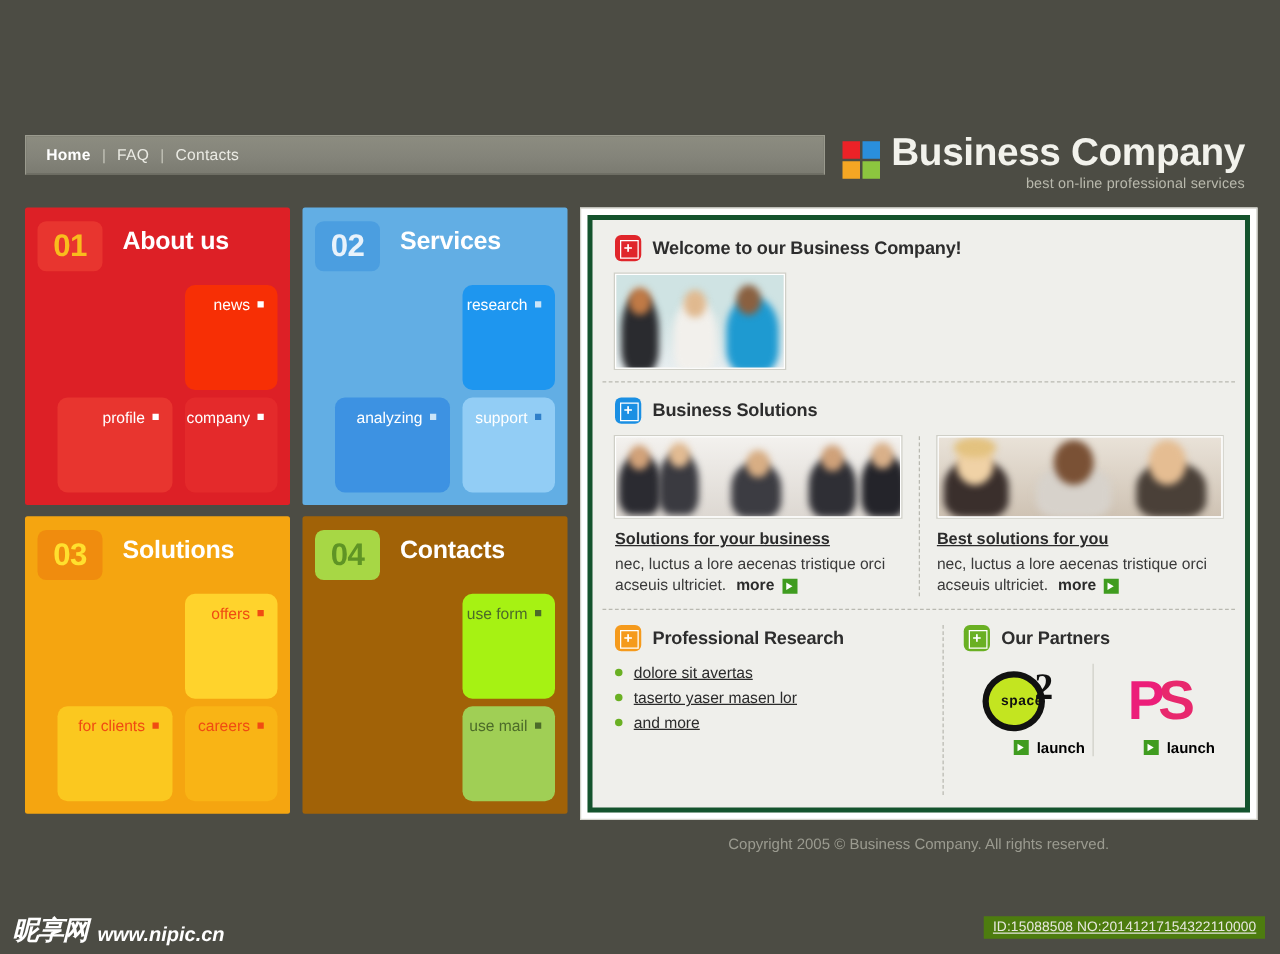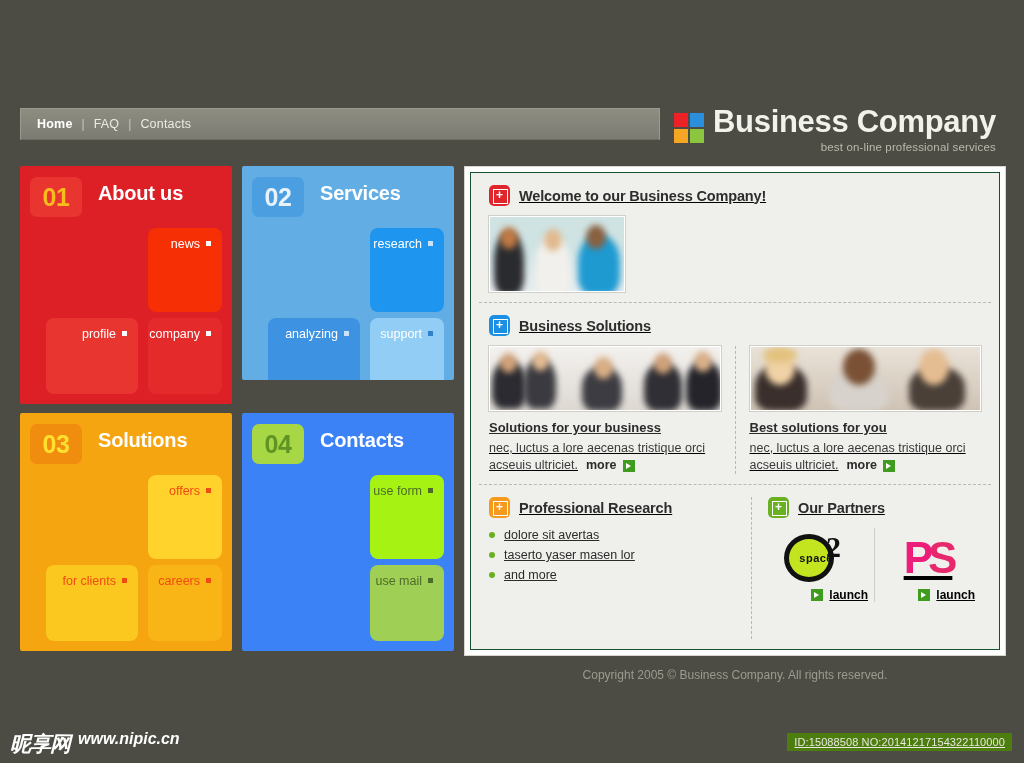--- a/index.html
+++ b/index.html
@@ -53,54 +53,54 @@
   
   #blk1 { left: 20px; top: 166px; width: 212px; height: 238px; background: #dd2026; }
   #blk1 .badge { background: #e8352f; color: #f9bc1d; }
   #blk1 .t-news    { left: 128px; top: 62px;  width: 74px;  height: 84px;  background: #f72f05; }
   #blk1 .t-profile { left: 26px;  top: 152px; width: 92px;  height: 76px;  background: #e8352f; }
   #blk1 .t-company { left: 128px; top: 152px; width: 74px;  height: 76px;  background: #e42a2b; }
   #blk1 .tlabel { color: #ffffff; }
   #blk1 .tdot { background: #ffffff; }
 
   
-  #blk2 { left: 242px; top: 166px; width: 212px; height: 214px; background: #62aee4; }
+  #blk2 { left: 242px; top: 166px; width: 212px; height: 238px; background: #62aee4; }
   #blk2 .badge { background: #4b9ee0; color: #e8f2fb; }
   #blk2 .t-research  { left: 128px; top: 62px;  width: 74px;  height: 84px;  background: #1e96ef; padding-left: 32px; }
   #blk2 .t-analyzing { left: 26px;  top: 152px; width: 92px;  height: 76px;  background: #3d92e2; }
   #blk2 .t-support   { left: 128px; top: 152px; width: 74px;  height: 76px;  background: #92cdf5; padding-left: 28px; }
   #blk2 .tlabel { color: #ffffff; }
   #blk2 .tdot { background: #2f7fc9; }
   #blk2 .t-research .tdot, #blk2 .t-analyzing .tdot { background: #c9e4f8; }
 
   
   #blk3 { left: 20px; top: 413px; width: 212px; height: 238px; background: #f5a510; }
   #blk3 .badge { background: #f08c0e; color: #ffe02e; }
   #blk3 .t-offers     { left: 128px; top: 62px;  width: 74px;  height: 84px;  background: #ffd32c; }
   #blk3 .t-forclients { left: 26px;  top: 152px; width: 92px;  height: 76px;  background: #fbc81f; }
   #blk3 .t-careers    { left: 128px; top: 152px; width: 74px;  height: 76px;  background: #f9b415; }
   #blk3 .tlabel { color: #f04b12; }
   #blk3 .tdot { background: #f04b12; }
 
   
-  #blk4 { left: 242px; top: 413px; width: 212px; height: 238px; background: #3b82f6; }
+  #blk4 { left: 242px; top: 413px; width: 212px; height: 238px; background: #a16207; }
   #blk4 .badge { background: #a7d745; color: #5f9425; }
   #blk4 .t-useform { left: 128px; top: 62px;  width: 74px;  height: 84px;  background: #a6f213; }
   #blk4 .t-address { left: 26px;  top: 152px; width: 92px;  height: 76px;  background: #80e848; }
   #blk4 .t-usemail { left: 128px; top: 152px; width: 74px;  height: 76px;  background: #a0cf55; }
   #blk4 .tlabel { color: #4c6b29; }
   #blk4 .tdot { background: #4c6b29; }
 
   
   #panel {
     position: absolute; left: 464px; top: 166px; width: 542px; height: 490px;
     background: #ffffff; border: 1px solid #d6d6ce; padding: 5px;
   }
-  #panel-inner { width: 100%; height: 100%; background: #efefeb; border: 1px solid #14532d;
-      display: flex; flex-direction: column; text-decoration: underline; }
+  #panel-inner { width: 100%; height: 100%; background: #efefeb; border: 4px solid #14532d;
+      display: flex; flex-direction: column; }
 
   .sec { padding: 12px 18px 10px 18px; }
   .sec-head { display: flex; align-items: center; gap: 9px; margin-bottom: 10px; }
   .sec-ico {
     width: 21px; height: 21px; border-radius: 5px; position: relative; flex: 0 0 auto;
   }
   .sec-ico::before {
     content: ""; position: absolute; left: 4px; top: 4px; width: 13px; height: 13px;
     border: 1.5px solid #fff;
   }
@@ -162,21 +162,21 @@
   
   .logo-ps { width: 78px; height: 56px; display: flex; align-items: center; justify-content: center;
       font-size: 44px; font-weight: bold; color: #ec1e79; letter-spacing: -5px; line-height: 44px; }
   .logo-ps .s2 { color: #e8286d; }
 
   
   .copyright { position: absolute; left: 464px; top: 668px; width: 542px; text-align: center;
       color: #9b9b90; font-size: 12px; }
 
   
-  .wm { position: absolute; left: 10px; top: 730px; display: flex; align-items: flex-start; gap: 8px; }
+  .wm { position: absolute; left: 10px; top: 730px; display: flex; align-items: flex-end; gap: 8px; }
   .wm-cn { color: #ffffff; font-size: 21px; font-weight: bold; font-style: italic; letter-spacing: -1px;
       font-family: "DejaVu Sans", sans-serif; }
   .wm-url { color: #ffffff; font-size: 16px; font-weight: bold; font-style: italic; }
   .wm-id { position: absolute; right: 12px; top: 733px; background: #4d7c0f; color: #e8e8e0;
       font-size: 11px; padding: 3px 7px; letter-spacing: .1px; text-decoration: underline; }
 
   
   .pp-bg1 { position:absolute; inset:0; background:
       linear-gradient(to bottom, #cfe3e3 0%, #cfe3e3 40%, #e8eef0 100%); }
   .pp-f { position: absolute; border-radius: 45% 45% 30% 30%; filter: blur(3px); }

